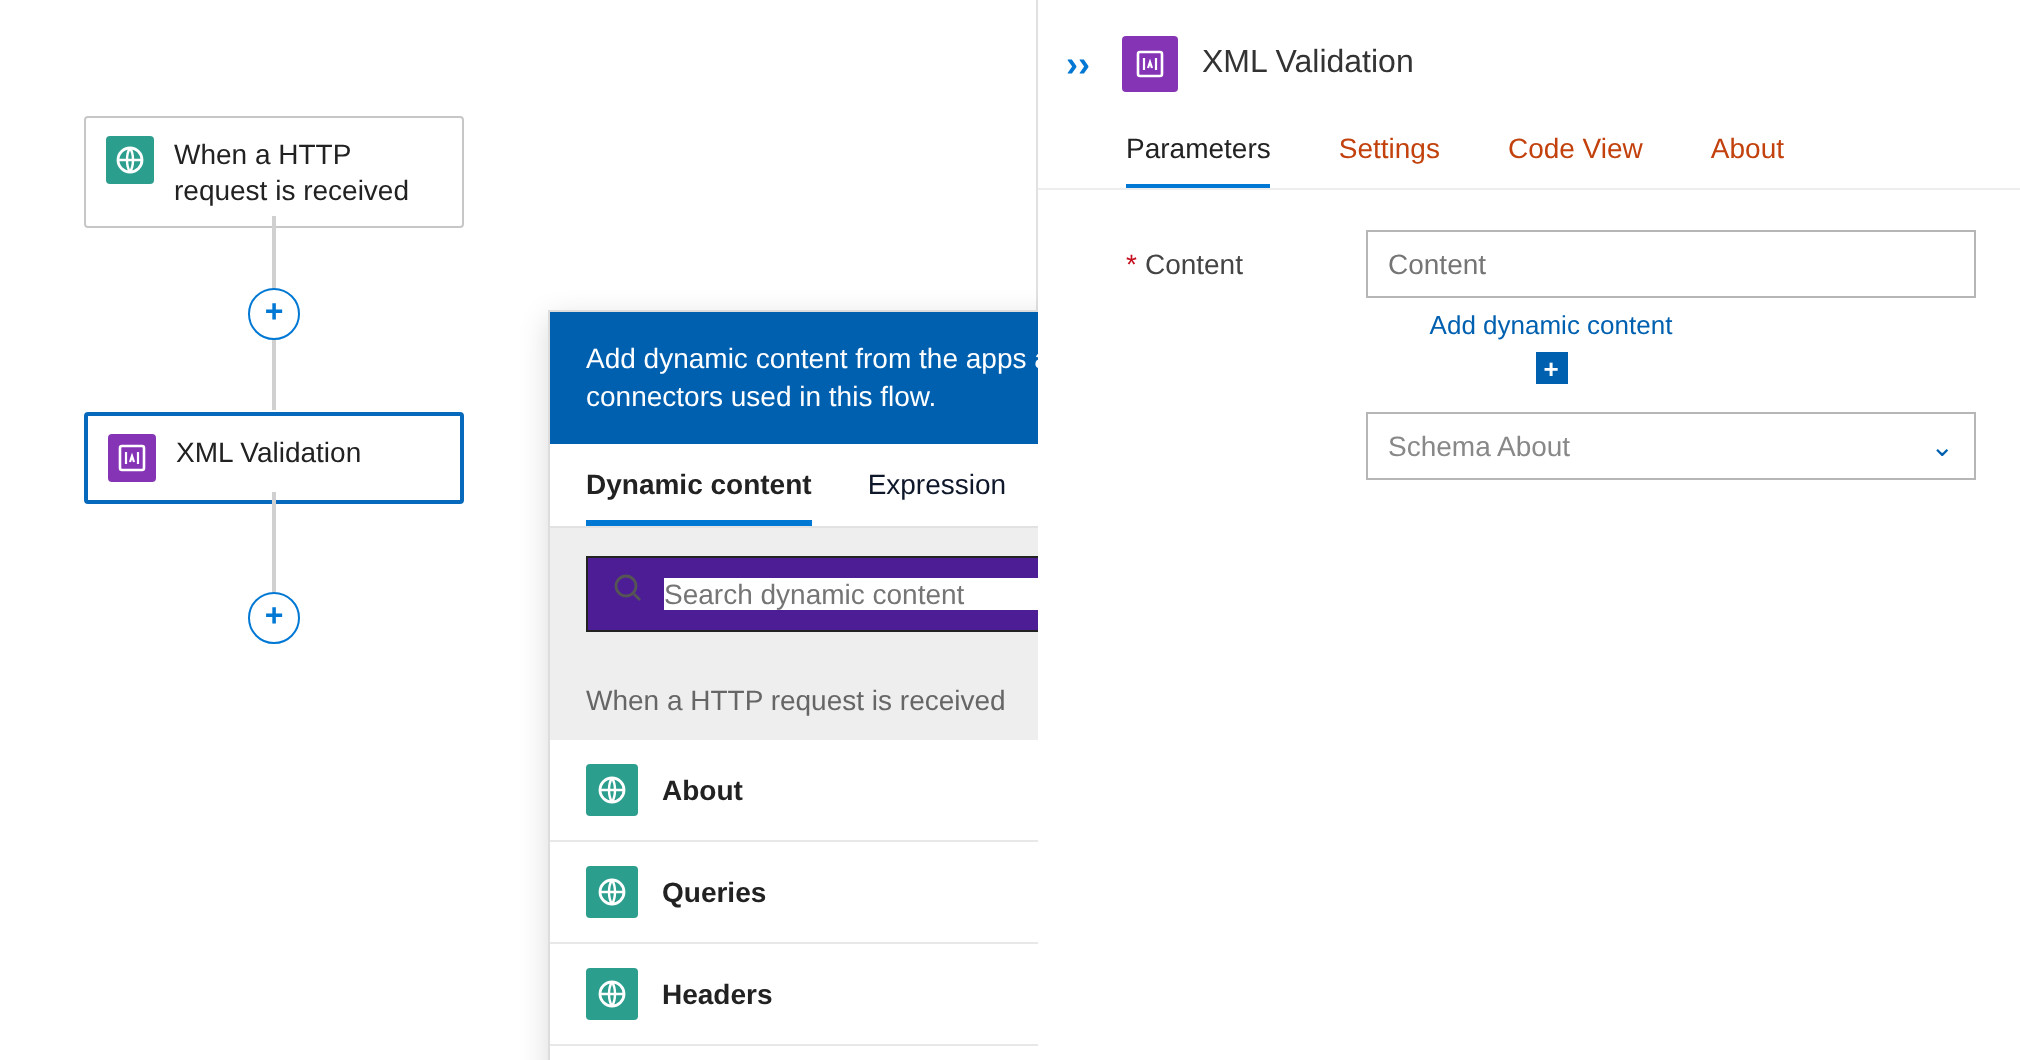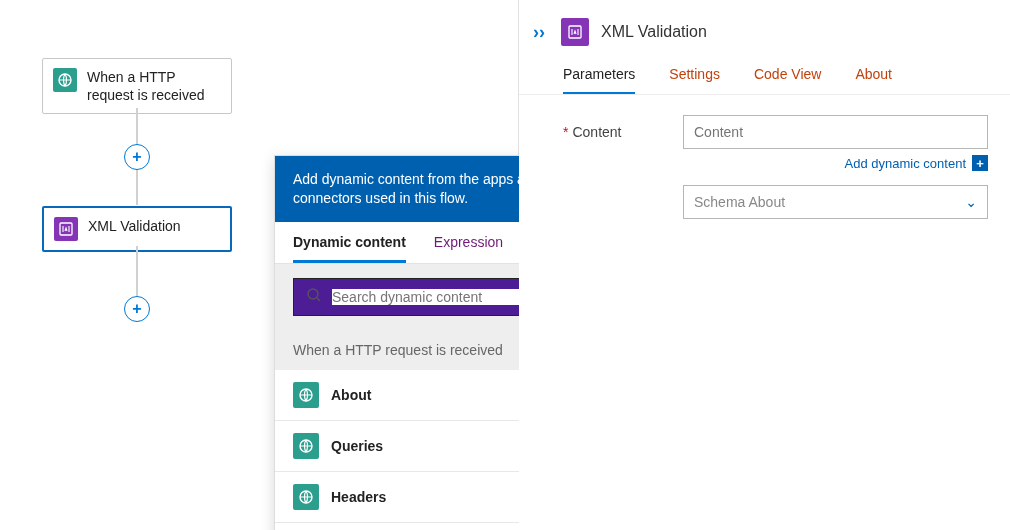--- a/index.html
+++ b/index.html
@@ -16,21 +16,21 @@
 
   .connector { position: absolute; width: 2px; background: #d0d0d0; }
   .plus-btn { position: absolute; width: 26px; height: 26px; border-radius: 50%; background: #fff; border: 1px solid #0078d4; color: #0078d4; display: flex; align-items: center; justify-content: center; font-size: 16px; font-weight: 600; cursor: pointer; }
 
   
   .flyout { position: absolute; left: 274px; top: 155px; width: 393px; background: #fff; border: 1px solid #ddd; box-shadow: 0 4px 14px rgba(0,0,0,0.15); }
   .flyout-header { background: #0060b0; color: #fff; padding: 14px 18px; display: flex; justify-content: space-between; align-items: flex-start; }
   .flyout-header-text { font-size: 14px; max-width: 280px; line-height: 1.35; }
   .hide-btn { color: #fff; font-size: 14px; cursor: pointer; }
   .flyout-tabs { display: flex; border-bottom: 1px solid #e2e2e2; padding: 0 18px; }
-  .flyout-tab { padding: 12px 0 10px; margin-right: 28px; font-size: 14px; color: #701a75; cursor: pointer; }
+  .flyout-tab { padding: 12px 0 10px; margin-right: 28px; font-size: 14px; color: #0f172a; cursor: pointer; }
   .flyout-tab.active { color: #222; font-weight: 700; border-bottom: 3px solid #0078d4; }
   .flyout-search-wrap { background: #eeeeee; padding: 14px 18px; }
   .flyout-search { display: flex; align-items: center; border: 1px solid #222; background: #4c1d95; height: 38px; padding: 0 12px; }
   .flyout-search input { border: none; outline: none; font-size: 14px; flex: 1; margin-left: 10px; }
   .group-row { background: #eeeeee; padding: 12px 18px; display: flex; justify-content: space-between; align-items: center; font-size: 14px; color: #666; }
   .see-less { color: #777; font-size: 13px; cursor: pointer; }
   .item-row { display: flex; align-items: center; padding: 12px 18px; border-bottom: 1px solid #e8e8e8; gap: 12px; font-size: 14px; font-weight: 600; color: #222; cursor: pointer; }
   .item-row .icon-swatch { width: 26px; height: 26px; background: #2c9e8e; flex: 0 0 26px; border-radius: 2px; display: flex; align-items: center; justify-content: center; }
 
   
@@ -40,21 +40,21 @@
   .panel-title { font-size: 16px; color: #333; }
   .panel-tabs { display: flex; gap: 34px; padding: 0 0 0 44px; border-bottom: 1px solid #ededed; }
   .panel-tab { padding: 10px 0 10px; font-size: 14px; color: #c2410c; cursor: pointer; }
   .panel-tab.active { color: #222; border-bottom: 2px solid #0078d4; font-weight: 400; }
   .panel-body { padding: 20px 22px 0 44px; }
   .field-row { display: flex; align-items: center; margin-bottom: 6px; }
   .field-label { width: 120px; font-size: 14px; color: #444; display: flex; }
   .req-mark { color: #c50f1f; margin-right: 4px; }
   .text-input, .select-input { flex: 1; height: 34px; border: 1px solid #b6b6b6; background: #fff; font-size: 14px; padding: 0 10px; color: #888; display: flex; align-items: center; justify-content: space-between; }
   .text-input { color: #888; }
-  .add-dc-row { display: flex; justify-content: flex-end; align-items: center; margin: 6px 0 14px; gap: 6px; }
+  .add-dc-row { display: flex; justify-content: flex-end; align-items: center; margin: 6px 0 14px; gap: 6px; flex-direction: column; }
   .add-dc-link { color: #0060b0; font-size: 13px; cursor: pointer; }
   .add-dc-plus { width: 16px; height: 16px; background: #0060b0; color: #fff; display: flex; align-items: center; justify-content: center; font-size: 13px; font-weight: 700; cursor: pointer; }
   .chevron { color: #0060b0; font-size: 14px; }
 
   .svg-ico { width: 16px; height: 16px; }
 </style>
 </head>
 <body>
 
 <div class="canvas">

